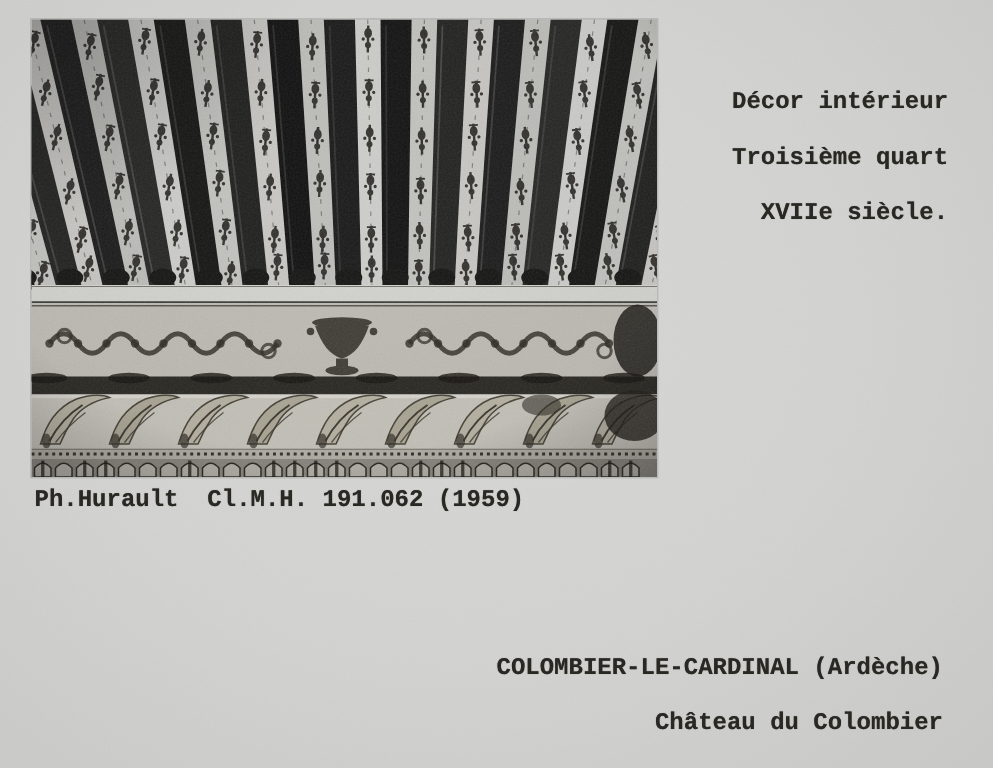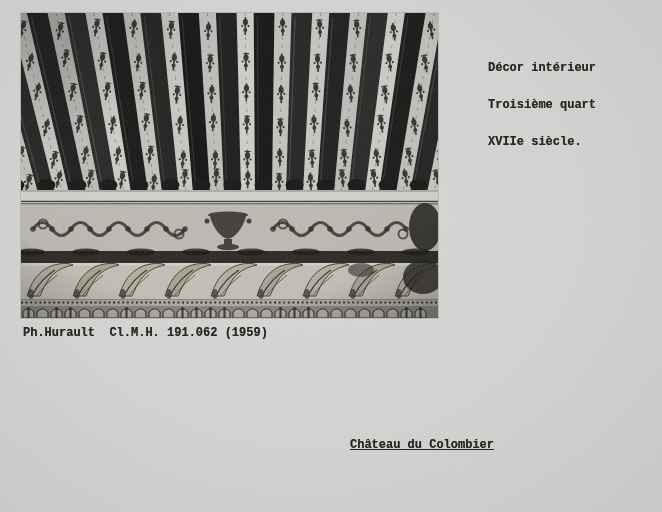--- a/index.html
+++ b/index.html
@@ -7,27 +7,27 @@
     width:662px;height:512px;position:relative;overflow:hidden;
     background:radial-gradient(ellipse at 46% 42%, #d7d7d5 0%, #d2d2d0 55%, #c8c8c6 100%);
     font-family:"Liberation Mono","DejaVu Sans Mono",monospace;
   }
   .photo{
     position:absolute;left:21px;top:13px;width:417px;height:305px;margin:0;
     box-shadow:0 0 0 1px rgba(0,0,0,0.12);
   }
   .photo svg{display:block;width:417px;height:305px;}
   .type{
-    position:absolute;color:#26241f;font-size:12px;line-height:12.4px;
-    font-weight:700;white-space:pre;text-shadow:0 0 0.5px rgba(40,38,34,0.7);
+    position:absolute;color:#26241f;font-size:16px;line-height:12.4px;
+    font-weight:700;white-space:pre;text-shadow:0 0 0.5px rgba(40,38,34,0.7);text-align:right;
   }
   .note-top-right{left:488px;top:37px;}
   .credit-line{left:23px;top:327px;}
   .location-block{left:331px;top:414px;}
-  .location-block .line.indent{padding-left:19px;text-decoration:underline;}
+  .location-block .line.indent{padding-left:19px;}
   .grain-page{position:absolute;left:0;top:0;pointer-events:none;}
 </style>
 </head>
 <body>
 
 <figure class="photo" aria-label="Black-and-white photograph of a painted beamed ceiling: dark joists alternating with light ornamented panels, above a carved frieze with central urn motif, acanthus-leaf moulding and fluted cornice">
   <svg id="ceiling" viewBox="0 0 417 305" xmlns="http://www.w3.org/2000/svg">
     <defs>
       <radialGradient id="vg" cx="48%" cy="38%" r="82%">
         <stop offset="0%" stop-color="rgba(0,0,0,0)"></stop>
@@ -985,20 +985,21 @@
 
 <div class="type note-top-right">
   <div class="line">Décor intérieur</div>
   <div class="line">Troisième quart</div>
   <div class="line">XVIIe siècle.</div>
 </div>
 
 <div class="type credit-line">Ph.Hurault  Cl.M.H. 191.062 (1959)</div>
 
 <div class="type location-block">
+  <div class="line">COLOMBIER-LE-CARDINAL (Ardèche)</div>
   <div class="line indent">Château du Colombier</div>
   
   
   
   
 </div>
 
 <svg class="grain-page" width="662" height="512" xmlns="http://www.w3.org/2000/svg">
   <rect width="662" height="512" filter="url(#nz2)" opacity="0.05"></rect>
   <defs>

